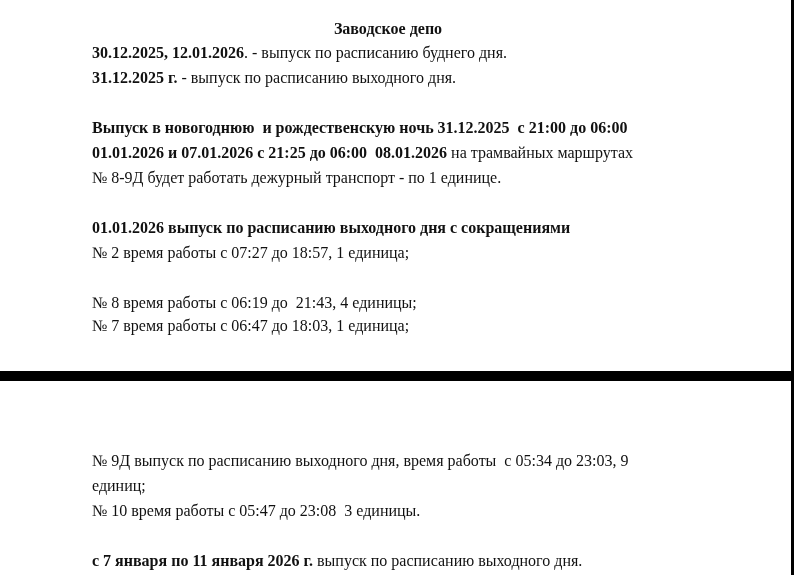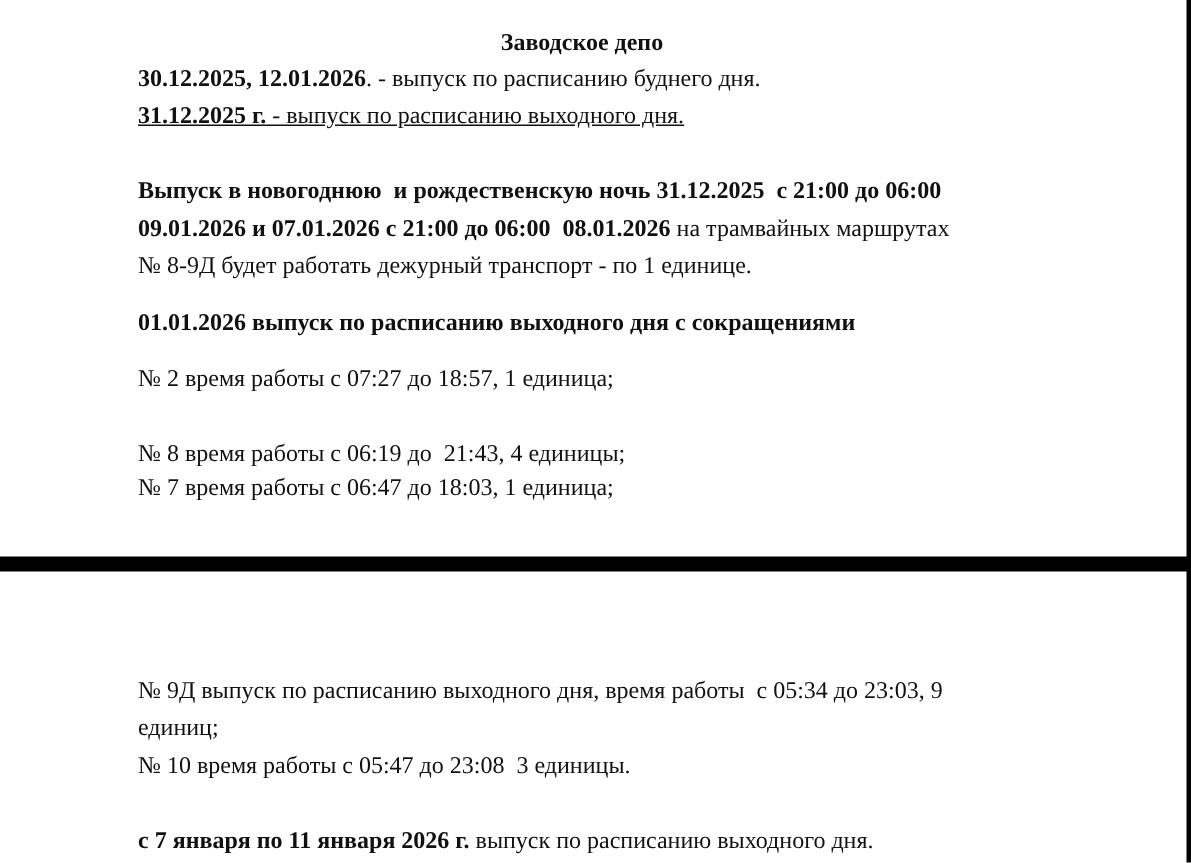--- a/index.html
+++ b/index.html
@@ -16,27 +16,27 @@
   b { font-weight: bold; margin-top: 38px; }
 </style>
 </head>
 <body>
 
 <div class="right-edge"></div>
 
 <div class="title">Заводское депо</div>
 
 <div class="line" style="top:43px;"><b>30.12.2025, 12.01.2026</b><span>. - выпуск по расписанию буднего дня.</span></div>
-<div class="line" style="top:68px;text-decoration:underline;"><b>31.12.2025 г.</b><span> - выпуск по расписанию выходного дня.</span></div>
+<div class="line" style="top:68px;"><b>31.12.2025 г.</b><span> - выпуск по расписанию выходного дня.</span></div>
 
 <div class="line" style="top:118px;"><b>Выпуск в новогоднюю  и рождественскую ночь 31.12.2025  с 21:00 до 06:00</b></div>
-<div class="line" style="top:143px;"><b>09.01.2026 и 07.01.2026 с 21:00 до 06:00  08.01.2026</b><span> на трамвайных маршрутах</span></div>
+<div class="line" style="top:143px;"><b>01.01.2026 и 07.01.2026 с 21:25 до 06:00  08.01.2026</b><span> на трамвайных маршрутах</span></div>
 <div class="line" style="top:168px;text-align:center;">№ 8-9Д будет работать дежурный транспорт - по 1 единице.</div>
 
-<div class="line" style="top:206px;"><b>01.01.2026 выпуск по расписанию выходного дня с сокращениями</b></div>
+<div class="line" style="top:218px;"><b>01.01.2026 выпуск по расписанию выходного дня с сокращениями</b></div>
 <div class="line" style="top:243px;">№ 2 время работы с 07:27 до 18:57, 1 единица;</div>
 <div class="line" style="top:268px;margin-top:48px;">№ 7 время работы с 06:47 до 18:03, 1 единица;</div>
 <div class="line" style="top:293px;">№ 8 время работы с 06:19 до  21:43, 4 единицы;</div>
 
 <div class="page-break"></div>
 
 <div class="line" style="top:451px;text-align:right;">№ 9Д выпуск по расписанию выходного дня, время работы  с 05:34 до 23:03, 9</div>
 <div class="line" style="top:476px;">единиц;</div>
 <div class="line" style="top:501px;">№ 10 время работы с 05:47 до 23:08  3 единицы.</div>
 <div class="line" style="top:551px;"><b>с 7 января по 11 января 2026 г.</b><span> выпуск по расписанию выходного дня.</span></div>

